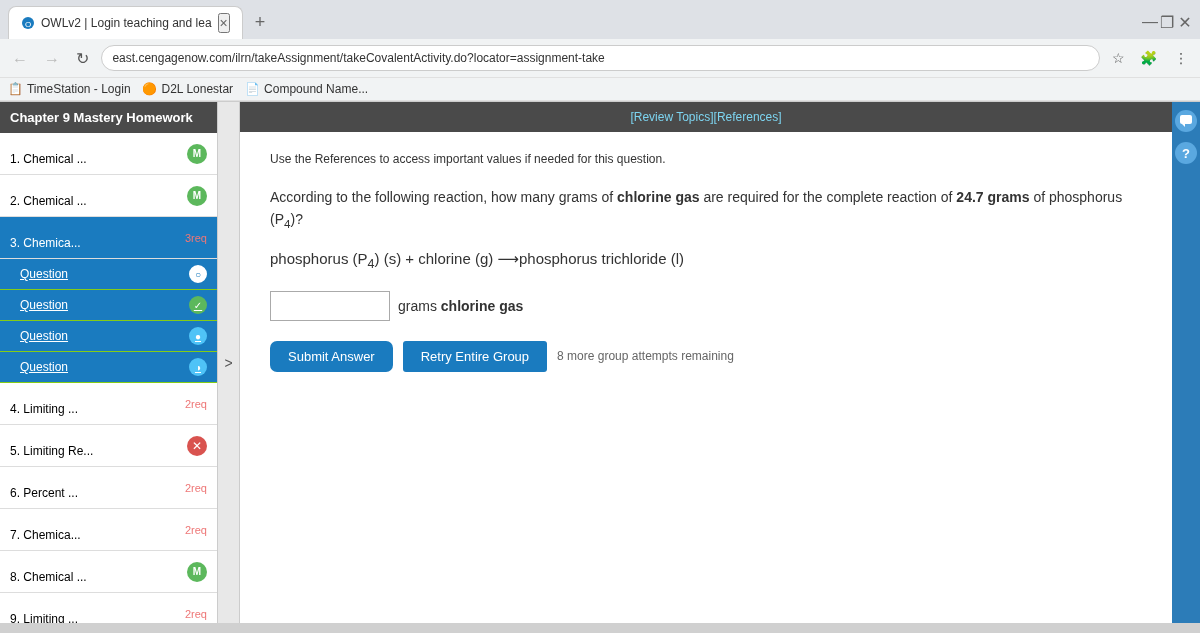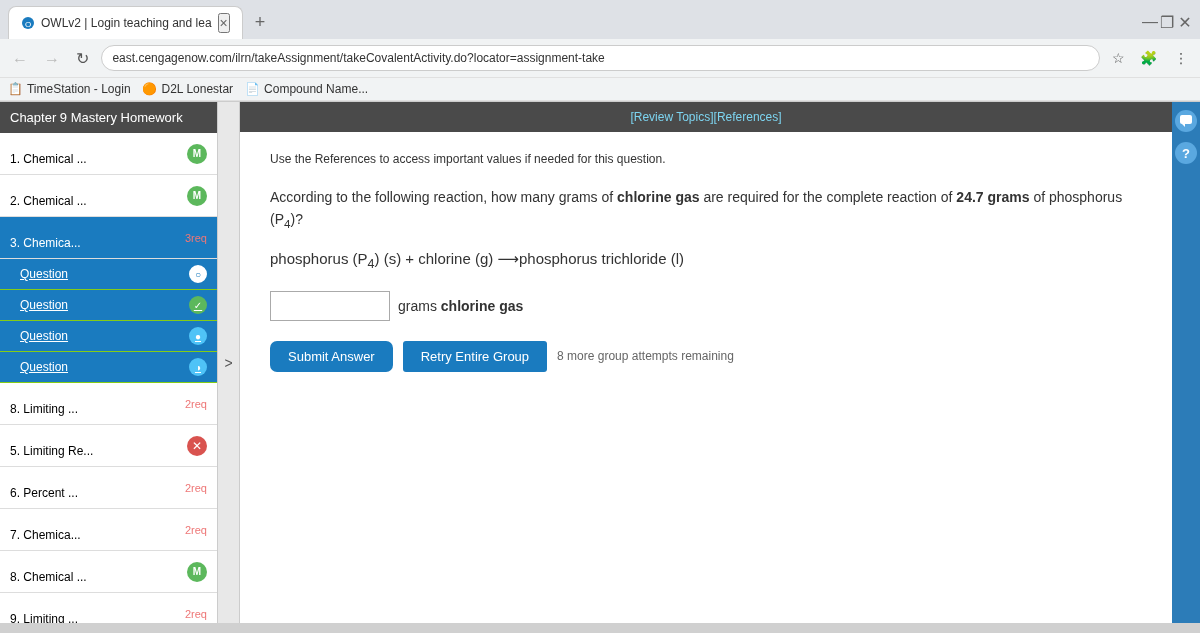--- a/index.html
+++ b/index.html
@@ -23,21 +23,21 @@
     .search-icon-btn { background: none; border: none; cursor: pointer; color: #555; font-size: 14px; padding: 2px 4px; }
 
     .bookmarks-bar { display: flex; align-items: center; padding: 4px 8px; gap: 12px; background: #f1f3f4; border-bottom: 1px solid #e0e0e0; font-size: 12px; }
     .bookmark-item { display: flex; align-items: center; gap: 4px; cursor: pointer; color: #333; white-space: nowrap; }
 
     
     .app-container { display: flex; height: calc(633px - 112px); }
 
     
     .sidebar { width: 218px; background: #f5f5f5; border-right: 1px solid #ccc; overflow-y: auto; flex-shrink: 0; }
-    .sidebar-header { background: #4a4a4a; color: white; padding: 8px 10px; font-size: 13px; font-weight: normal; }
+    .sidebar-header { background: #4a4a4a; color: white; padding: 8px 10px; font-size: 13px; font-weight: bold; }
 
     .sidebar-item { display: flex; align-items: center; padding: 8px 10px; border-bottom: 1px solid #ddd; cursor: pointer; background: white; }
     .sidebar-item.active { background: #1a7bbf; color: white; }
     .sidebar-item-label { flex: 1; font-size: 12px; margin-top: 11px; }
     .sidebar-item-badge { display: flex; align-items: center; justify-content: center; }
     .badge-m { width: 20px; height: 20px; border-radius: 50%; background: #5cb85c; color: white; font-size: 10px; font-weight: bold; display: flex; align-items: center; justify-content: center; }
     .badge-req { font-size: 11px; color: #e77; }
     .badge-x { width: 20px; height: 20px; border-radius: 50%; background: #d9534f; color: white; font-size: 12px; display: flex; align-items: center; justify-content: center; }
 
     
@@ -172,21 +172,21 @@
         <span class="sub-question-label">Question</span>
         <span class="sub-icon sub-icon-blue">●</span>
       </div>
       <div class="sub-question">
         <span class="sub-question-label">Question</span>
         <span class="sub-icon sub-icon-half">◑</span>
       </div>
     </div>
 
     <div class="sidebar-item">
-      <span class="sidebar-item-label">8. Limiting ...</span>
+      <span class="sidebar-item-label">4. Limiting ...</span>
       <span class="sidebar-item-badge">
           <span class="badge-req">2req</span>
         </span>
     </div>
 
     <div class="sidebar-item">
       <span class="sidebar-item-label">5. Limiting Re...</span>
       <span class="sidebar-item-badge">
           <span class="badge-x">✕</span>
         </span>

